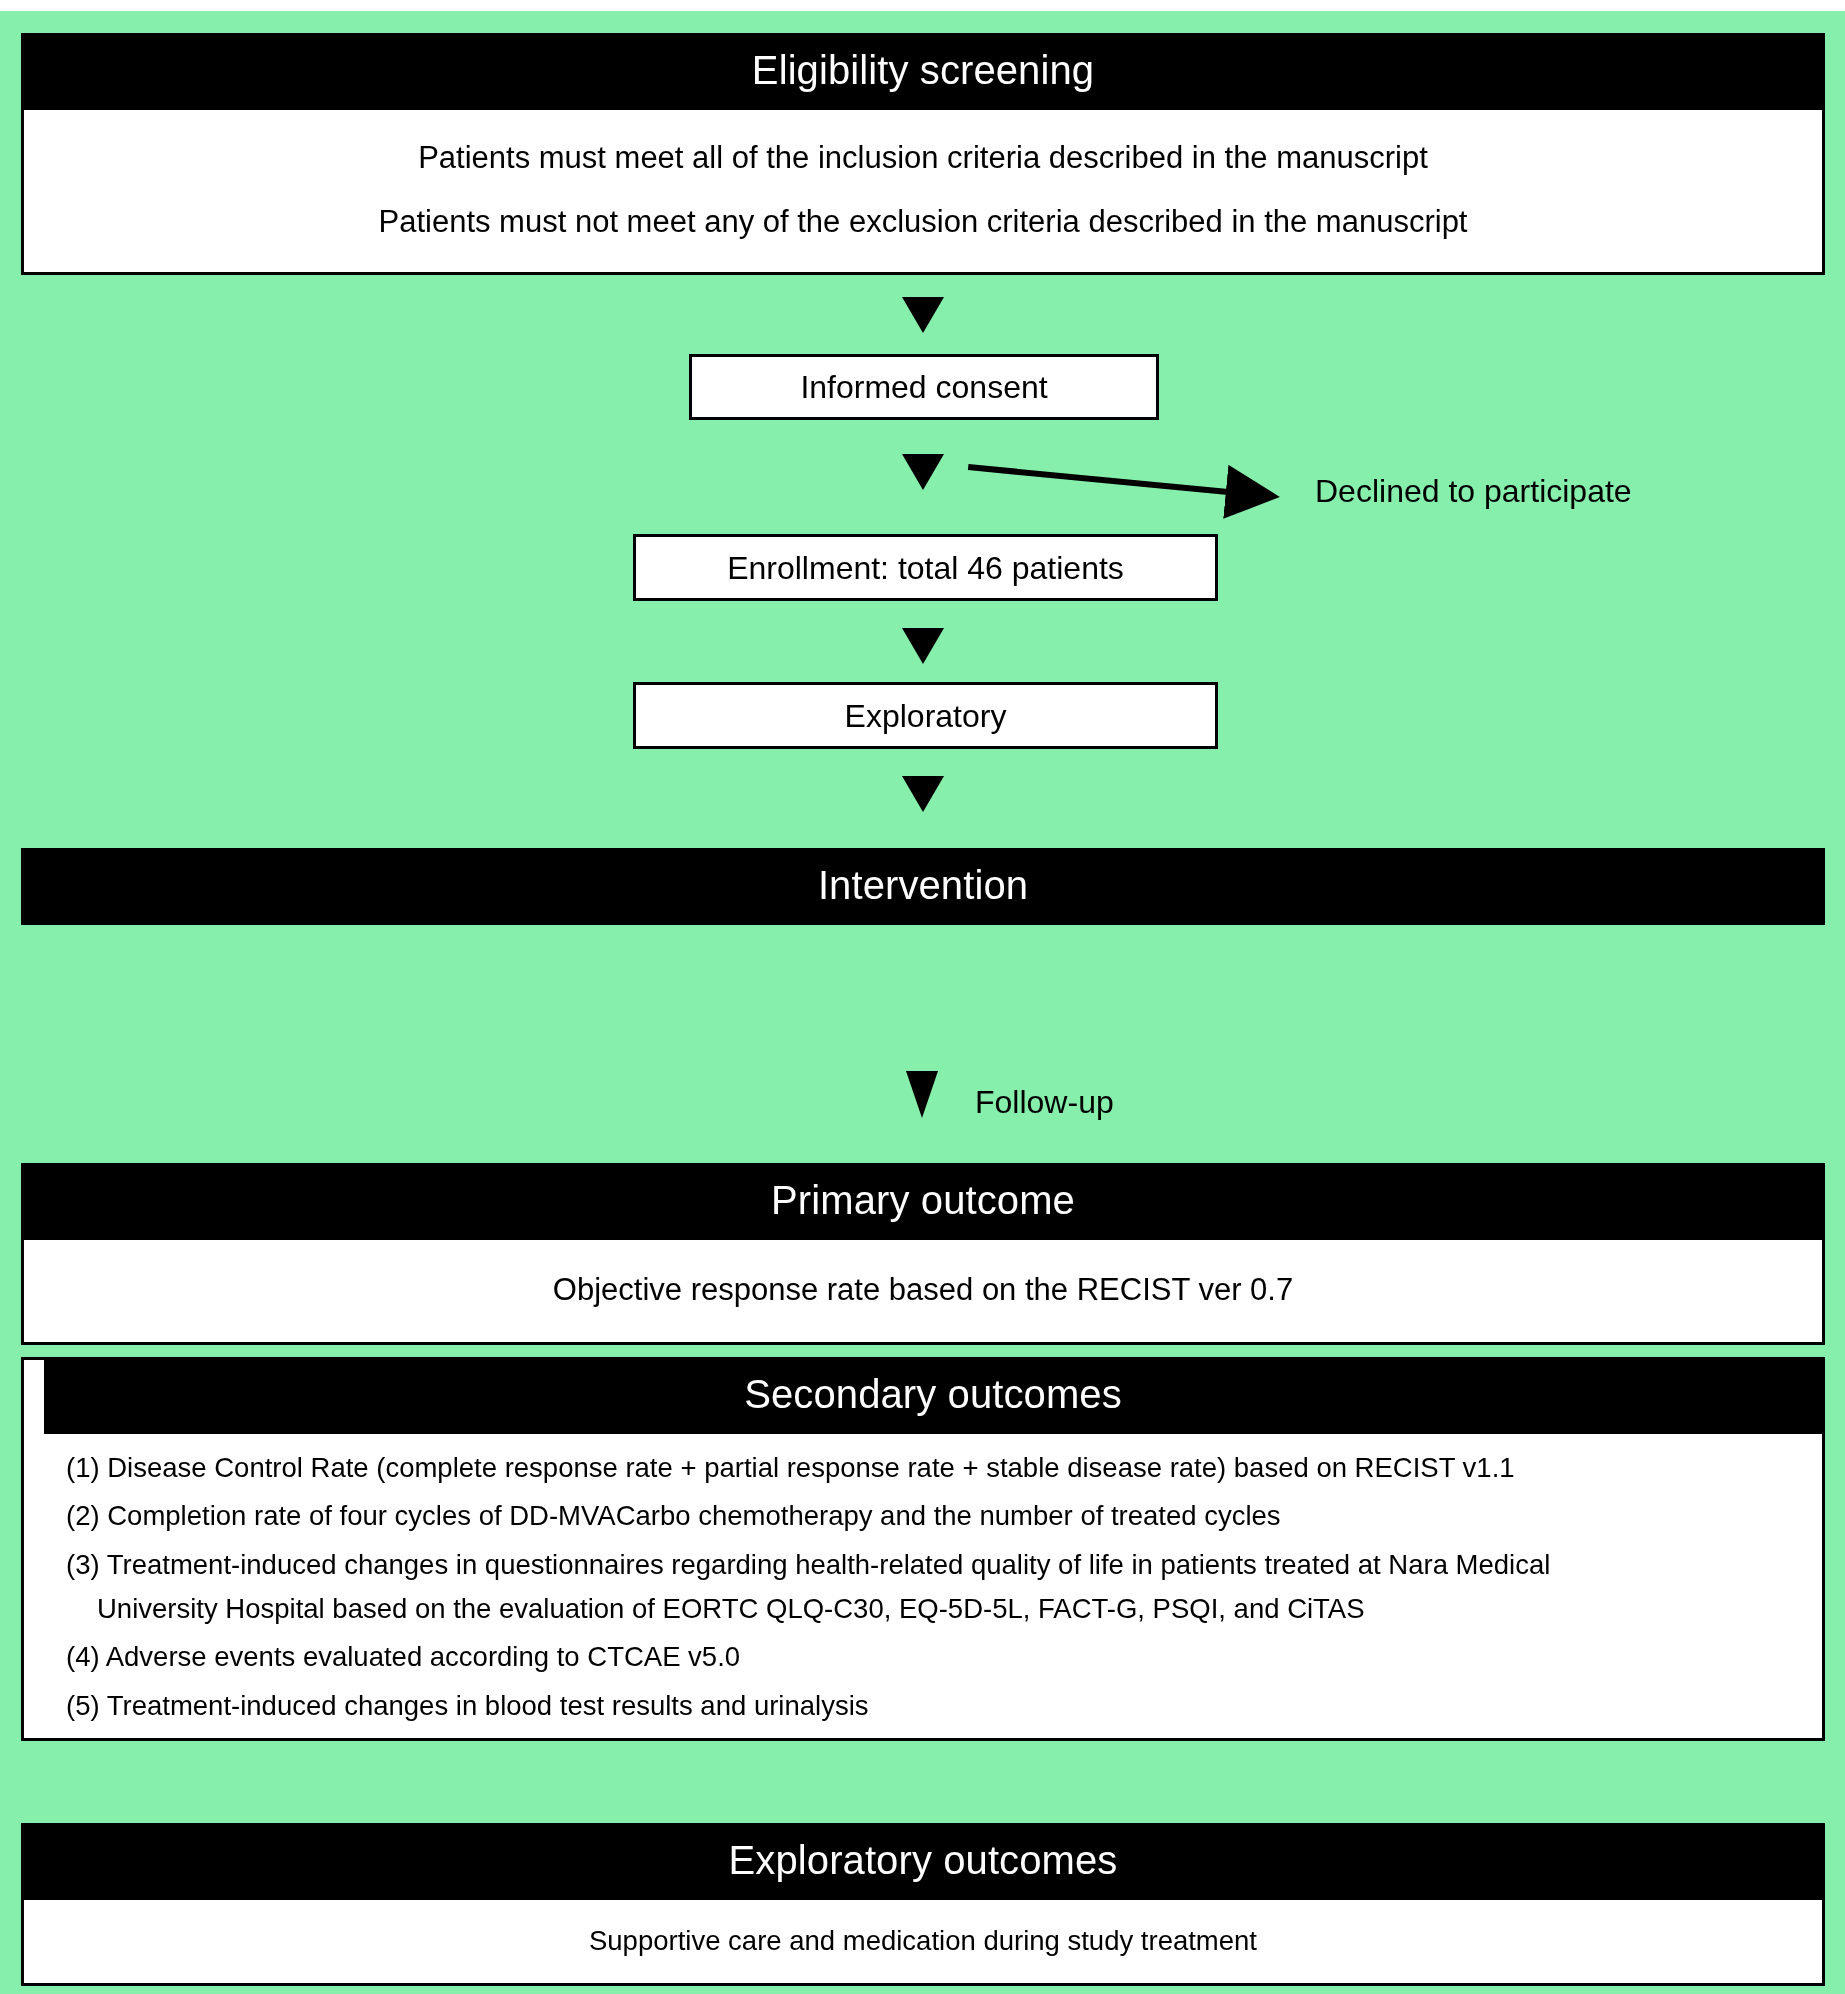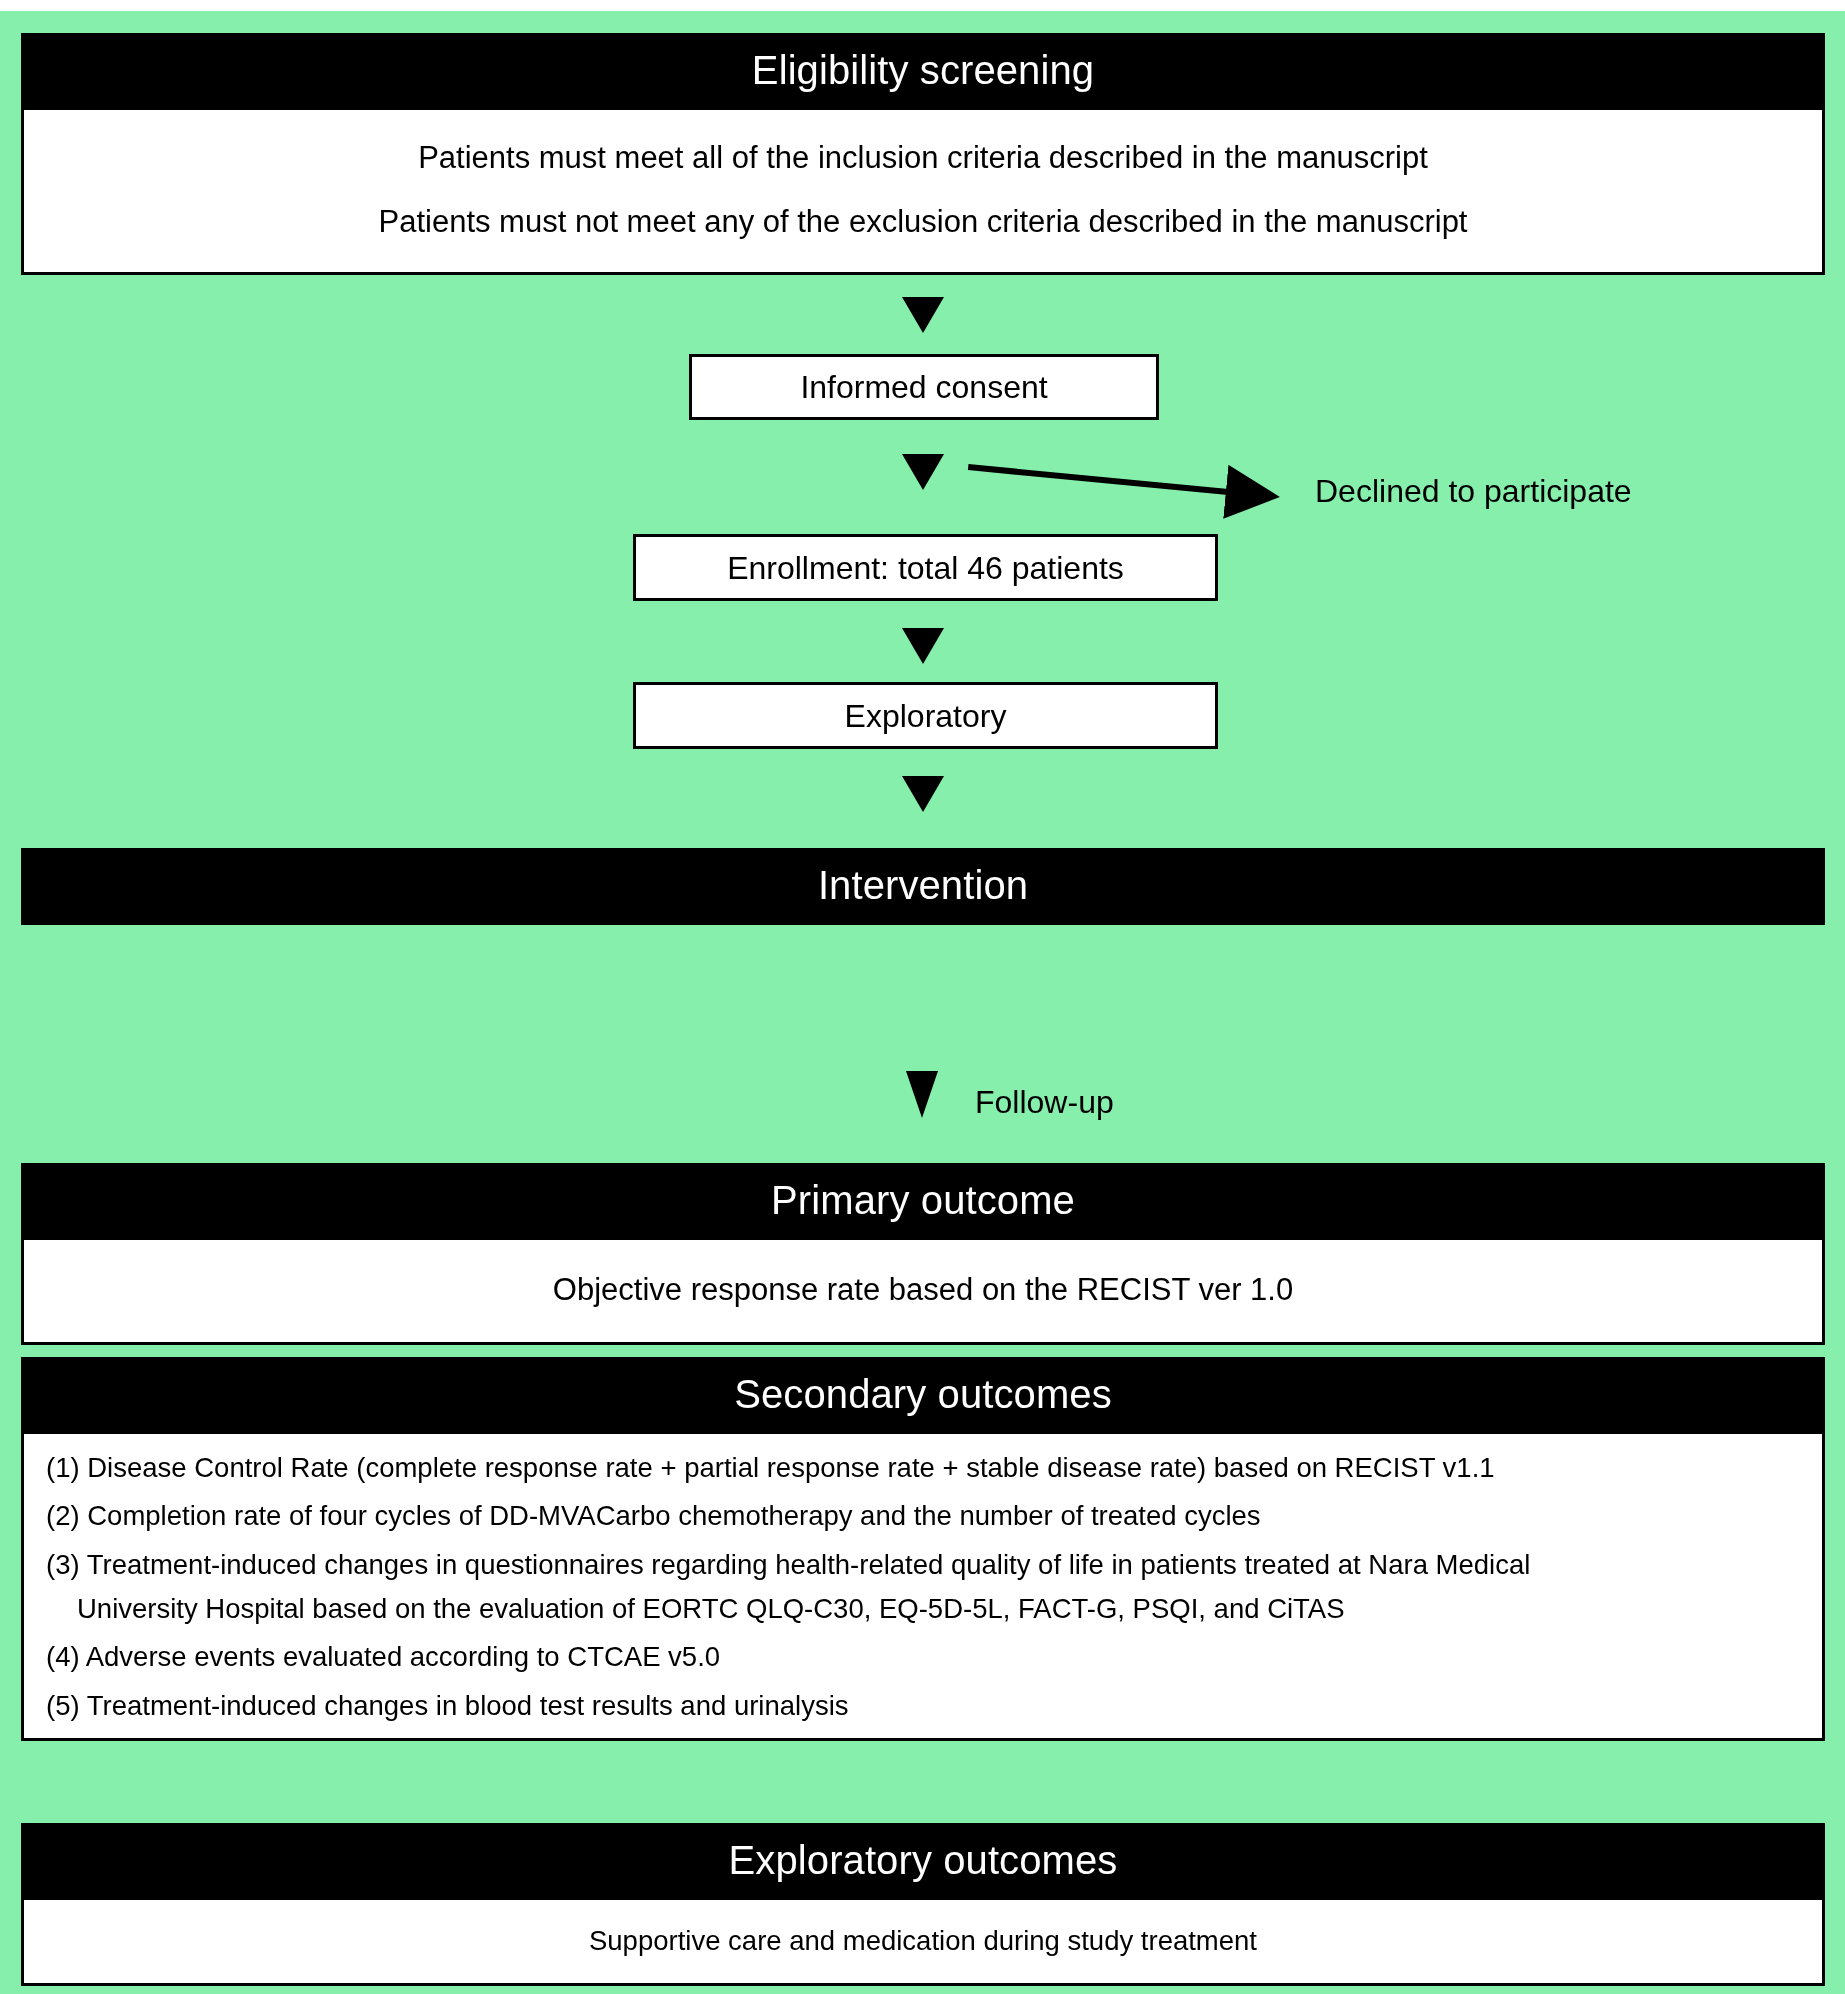--- a/index.html
+++ b/index.html
@@ -159,25 +159,25 @@
   <div class="panel" style="left:21px; top:837px; width:1804px;">
     <div class="panel-header">Intervention</div>
   </div>
 
   <div class="arrow-down slim" style="left:906px; top:1060px;"></div>
   <div class="side-label" style="left:975px; top:1075px;">Follow-up</div>
 
   <div class="panel" style="left:21px; top:1152px; width:1804px;">
     <div class="panel-header">Primary outcome</div>
     <div class="panel-body body-pad-sm">
-      <div class="centerline">Objective response rate based on the RECIST ver 1.0</div>
-    </div>
-  </div>
-
-  <div class="panel" style="left:21px; top:1346px; width:1804px;">
+      <div class="centerline">Objective response rate based on the RECIST ver 0.7</div>
+    </div>
+  </div>
+
+  <div class="panel" style="left:21px; top:1346px; width:1804px;padding-left:20px;">
     <div class="panel-header">Secondary outcomes</div>
     <div class="panel-body sec-list">
       <div class="sec-item">
         <span>(1) Disease Control Rate (complete response rate + partial response rate + stable disease rate) based on RECIST v1.1</span>
       </div>
       <div class="sec-item">
         <span>(2) Completion rate of four cycles of DD-MVACarbo chemotherapy and the number of treated cycles</span>
       </div>
       <div class="sec-item">
         <span>(3) Treatment-induced changes in questionnaires regarding health-related quality of life in patients treated at Nara Medical</span>

